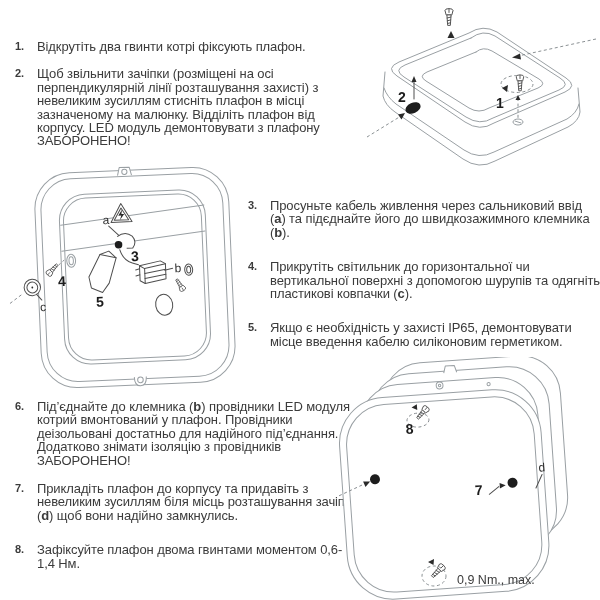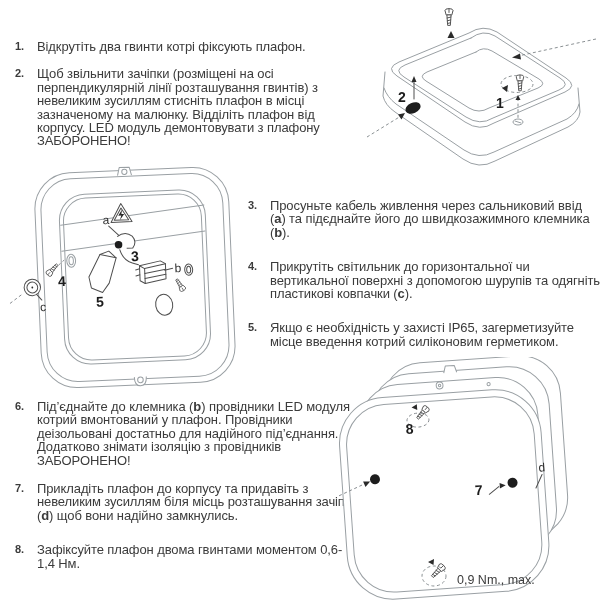--- a/index.html
+++ b/index.html
@@ -52,36 +52,36 @@
 
 <div class="page">
 
   <div class="steps steps-a">
     <div class="step">
       <span class="step-num">1.</span>
       <span class="step-text rich">Відкрутіть два гвинти котрі фіксують плафон.</span>
     </div>
     <div class="step">
       <span class="step-num">2.</span>
-      <span class="step-text rich">Щоб звільнити зачіпки (розміщені на осі перпендикулярній лінії розташування гвинтів) з невеликим зусиллям стисніть плафон в місці зазначеному на малюнку. Відділіть плафон від корпусу. LED модуль демонтовувати з плафону ЗАБОРОНЕНО!</span>
+      <span class="step-text rich">Щоб звільнити зачіпки (розміщені на осі перпендикулярній лінії розташування захисті) з невеликим зусиллям стисніть плафон в місці зазначеному на малюнку. Відділіть плафон від корпусу. LED модуль демонтовувати з плафону ЗАБОРОНЕНО!</span>
     </div>
   </div>
 
   <div class="steps steps-b">
     <div class="step">
       <span class="step-num">3.</span>
       <span class="step-text rich">Просуньте кабель живлення через сальниковий ввід (<b>a</b>) та підєднайте його до швидкозажимного клемника (<b>b</b>).</span>
     </div>
     <div class="step">
       <span class="step-num">4.</span>
       <span class="step-text rich">Прикрутіть світильник до горизонтальної чи вертикальної поверхні з допомогою шурупів та одягніть пластикові ковпачки (<b>c</b>).</span>
     </div>
     <div class="step">
       <span class="step-num">5.</span>
-      <span class="step-text rich">Якщо є необхідність у захисті IP65, загерметизуйте місце введення котрий силіконовим герметиком.</span>
+      <span class="step-text rich">Якщо є необхідність у захисті IP65, демонтовувати місце введення кабелю силіконовим герметиком.</span>
     </div>
   </div>
 
   <div class="steps steps-c">
     <div class="step">
       <span class="step-num">6.</span>
       <span class="step-text rich">Під’єднайте до клемника (<b>b</b>) провідники LED модуля котрий вмонтований у плафон. Провідники деізольовані достатньо для надійного під’єднання. Додатково знімати ізоляцію з провідників ЗАБОРОНЕНО!</span>
     </div>
     <div class="step">
       <span class="step-num">7.</span>

